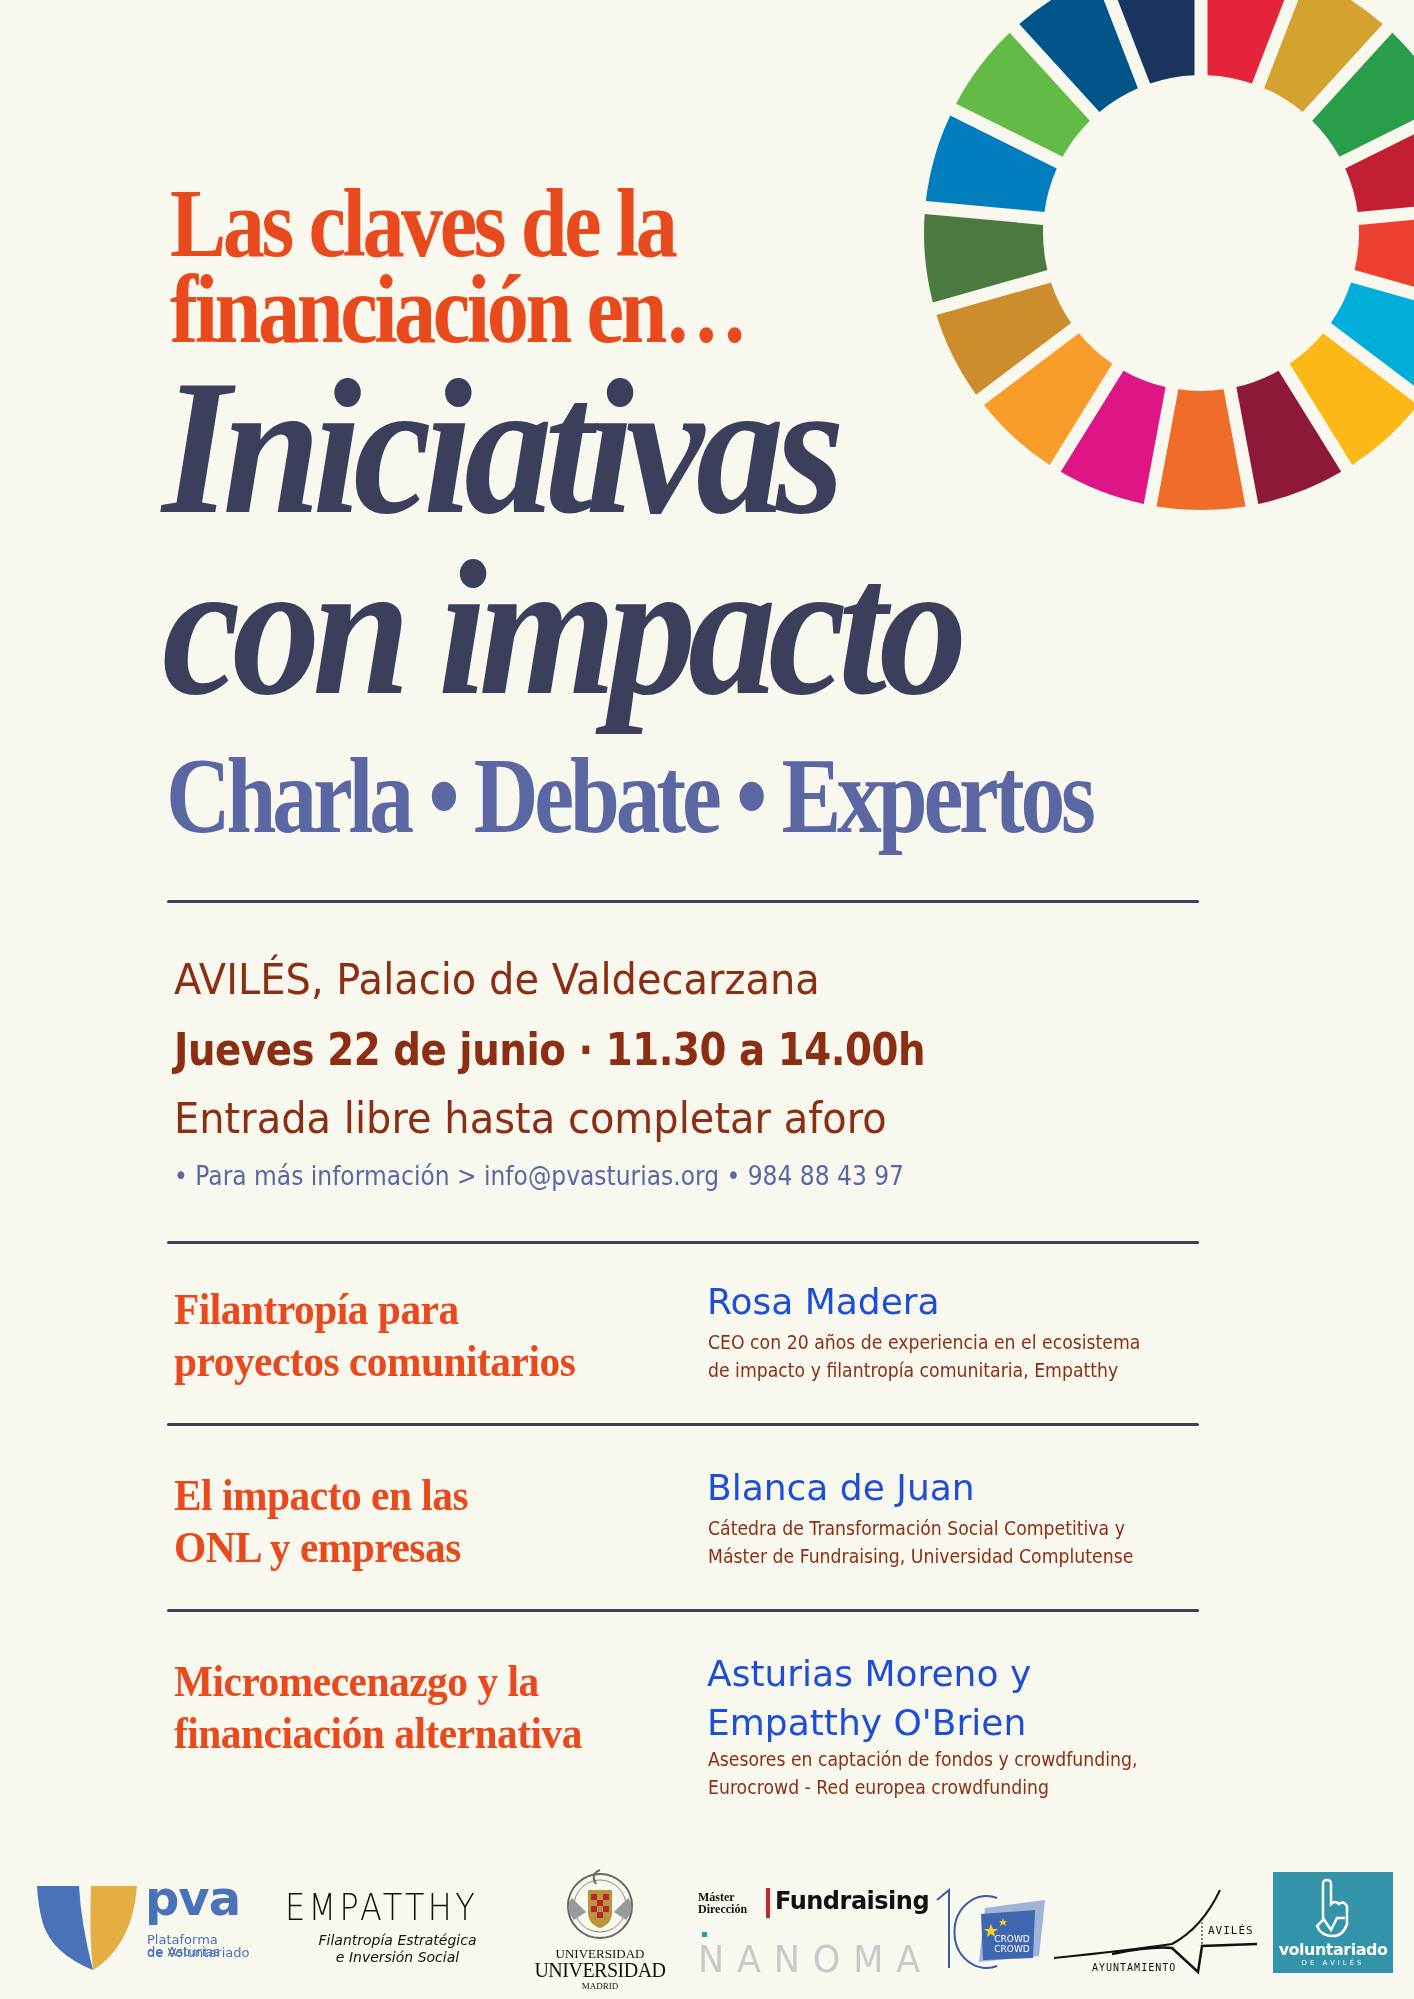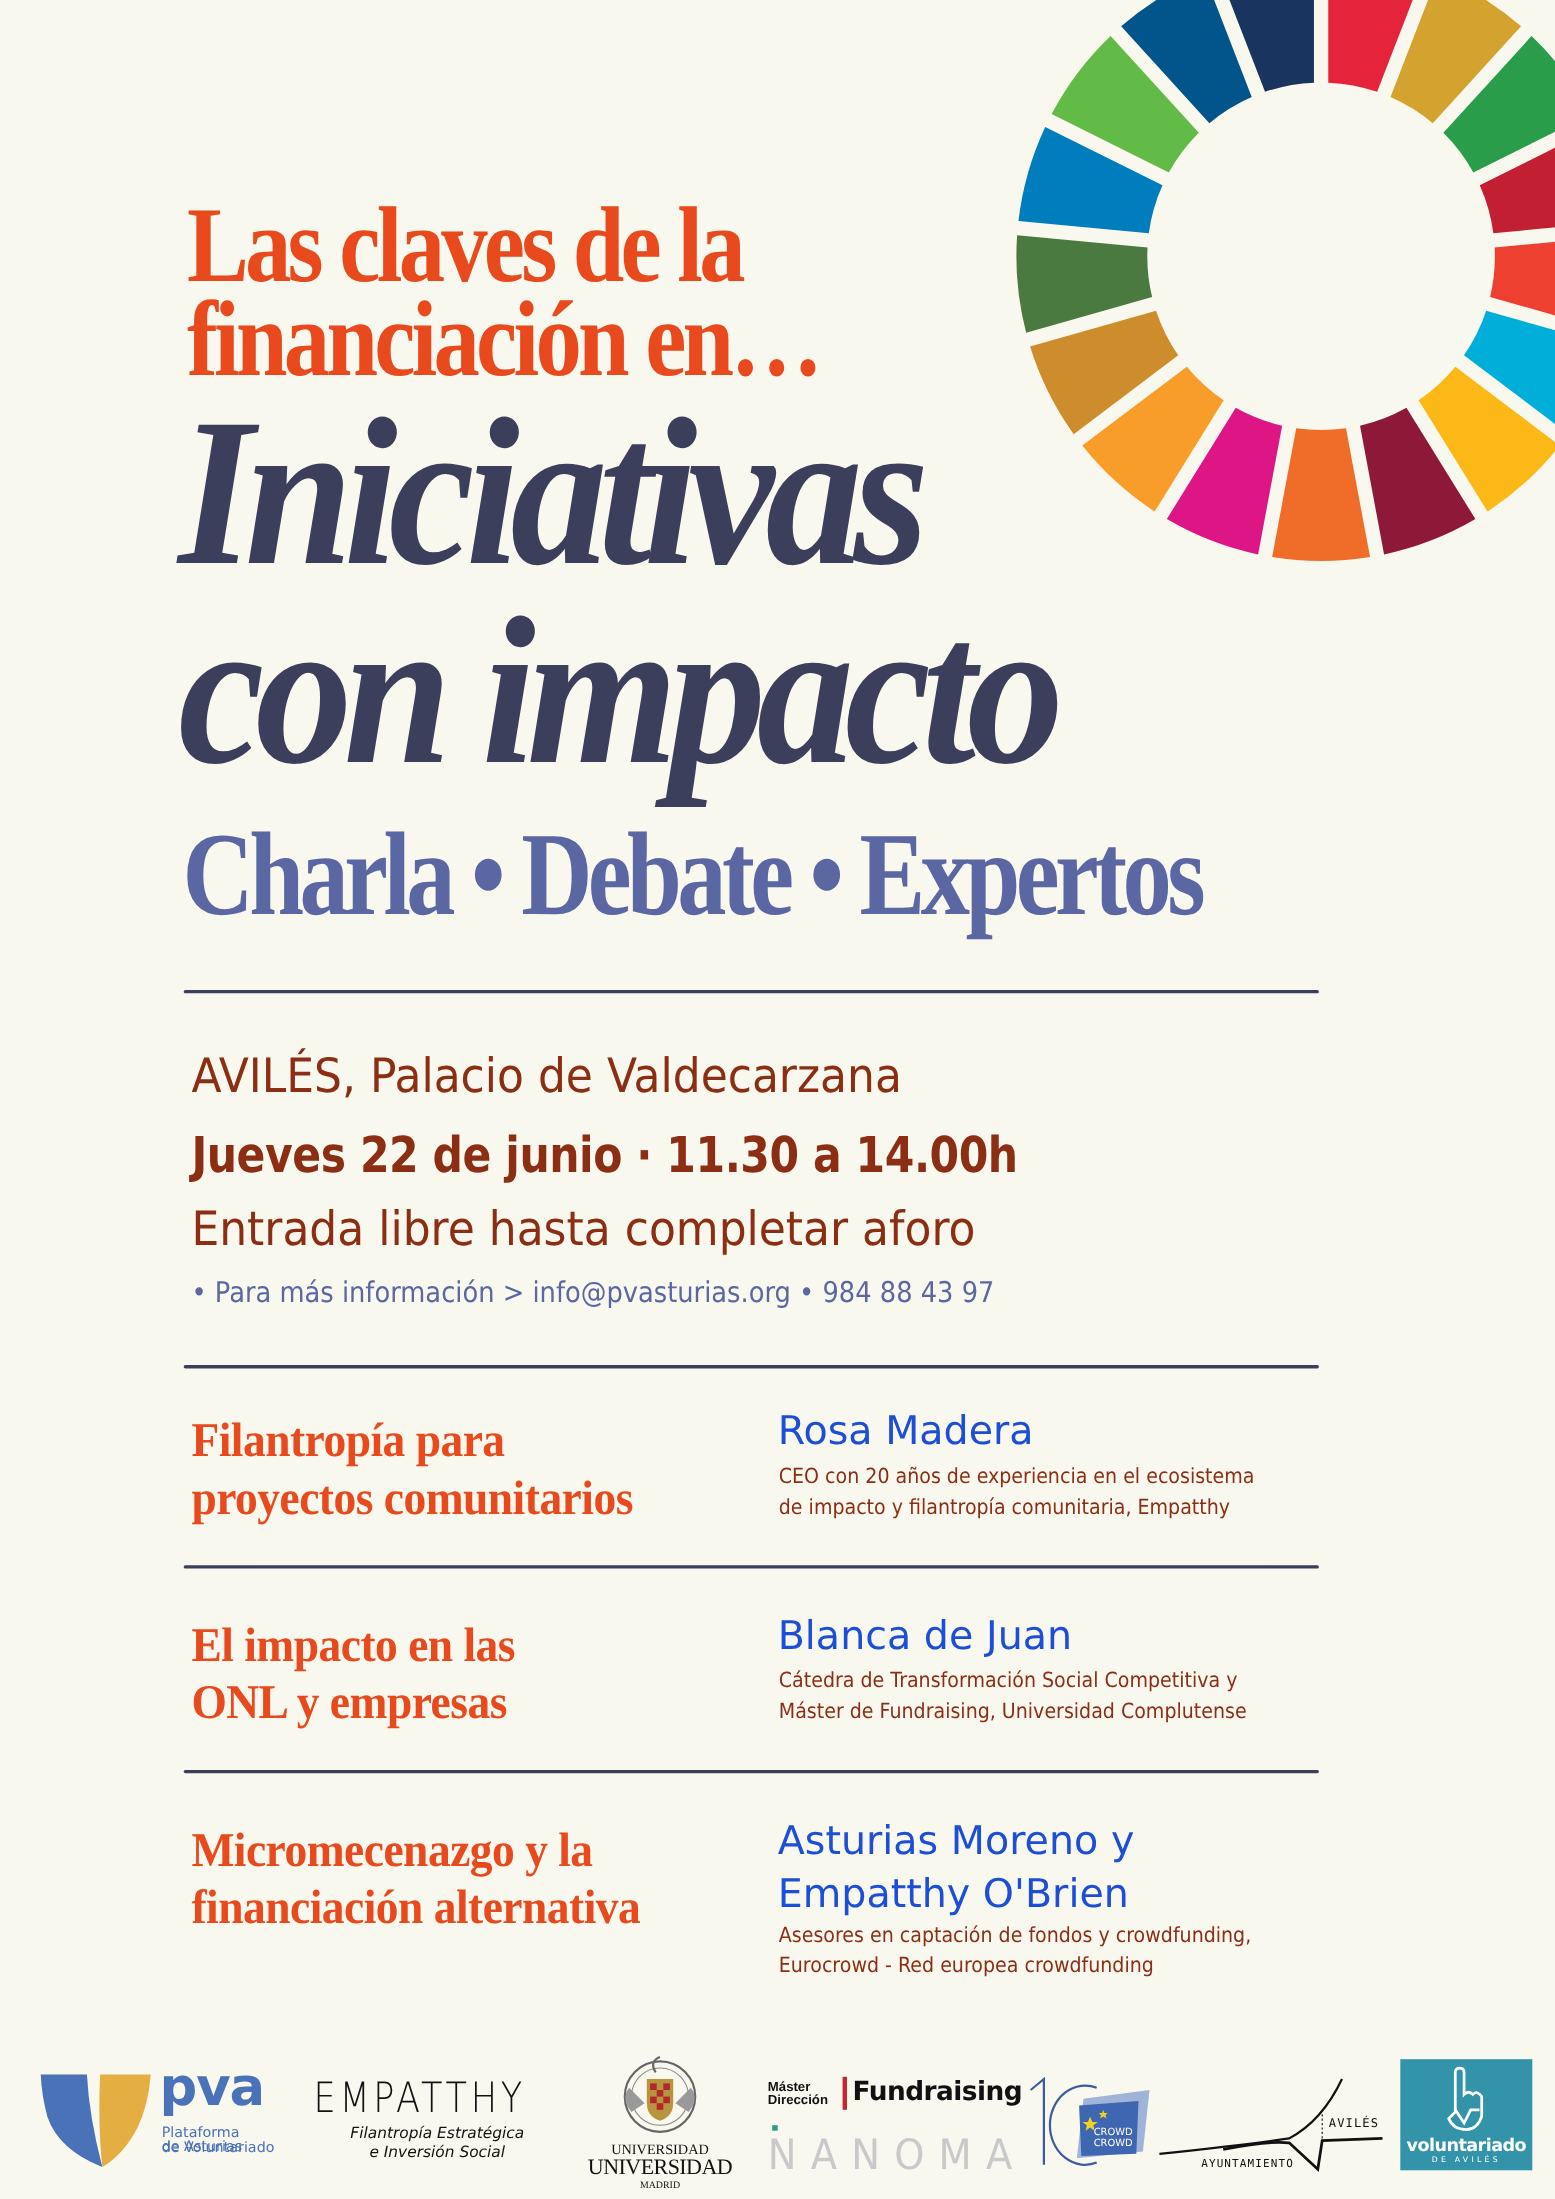--- a/index.html
+++ b/index.html
@@ -68,21 +68,21 @@
     transform-origin: left bottom;
   }
 
   
   .logo { position: absolute; }
   .pva-word { font-family: "DejaVu Sans", sans-serif; font-weight: bold; color: #4A72B8; font-size: 48px; line-height: 1; letter-spacing: -1px; }
   .pva-sub { font-family: "DejaVu Sans", sans-serif; color: #4A72B8; font-size: 13px; line-height: 13px; }
   .empathy-word { font-family: "DejaVu Sans", sans-serif; font-weight: 200; color: #111; font-size: 38px; letter-spacing: 4px; line-height: 1; }
   .empathy-sub { font-family: "DejaVu Sans", sans-serif; font-style: italic; color: #111; font-size: 14px; line-height: 17px; text-align: center; }
   .ucm-text { font-family: "Liberation Serif", serif; color: #111; text-align: center; line-height: 1; }
-  .mf-small { font-family: Liberation Sans, sans-serif; font-weight: bold; color: #111; font-size: 12px; line-height: 12px; }
+  .mf-small { font-family: Liberation Serif, serif; font-weight: bold; color: #111; font-size: 12px; line-height: 12px; }
   .mf-big { font-family: "DejaVu Sans", sans-serif; font-weight: bold; color: #111; font-size: 24px; line-height: 1; letter-spacing: -0.5px; }
   .nanoma { font-family: "DejaVu Sans", sans-serif; color: #C9C9C9; font-size: 38px; letter-spacing: 14px; line-height: 1; }
   .ayto-text { font-family: "DejaVu Sans Mono", monospace; color: #111; font-size: 11px; letter-spacing: 1px; }
   .vol-box { background: #3393A8; color: #fff; text-align: center; }
 </style>
 </head>
 <body>
 
 <svg id="sdg-wheel" width="1414" height="520" viewBox="0 0 1414 520">
     <path d="M1207.4994034905553,-43.92373996150445 A277,277 0 0 1 1294.9758799678352,-27.57155252304699 L1251.9685311711462,83.44663551007653 A158,158 0 0 0 1207.4981666816104,75.13368367578218 Z" fill="#E5243B"></path>

